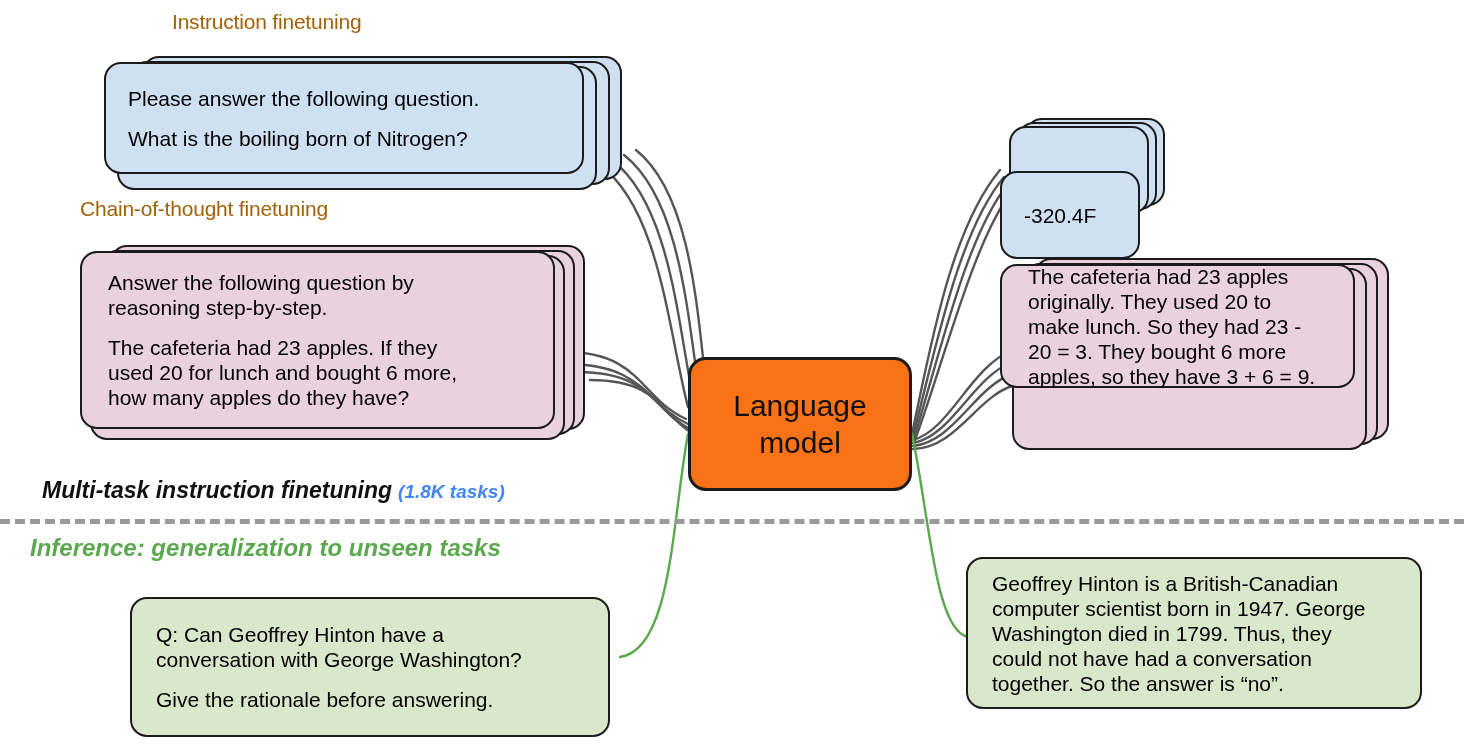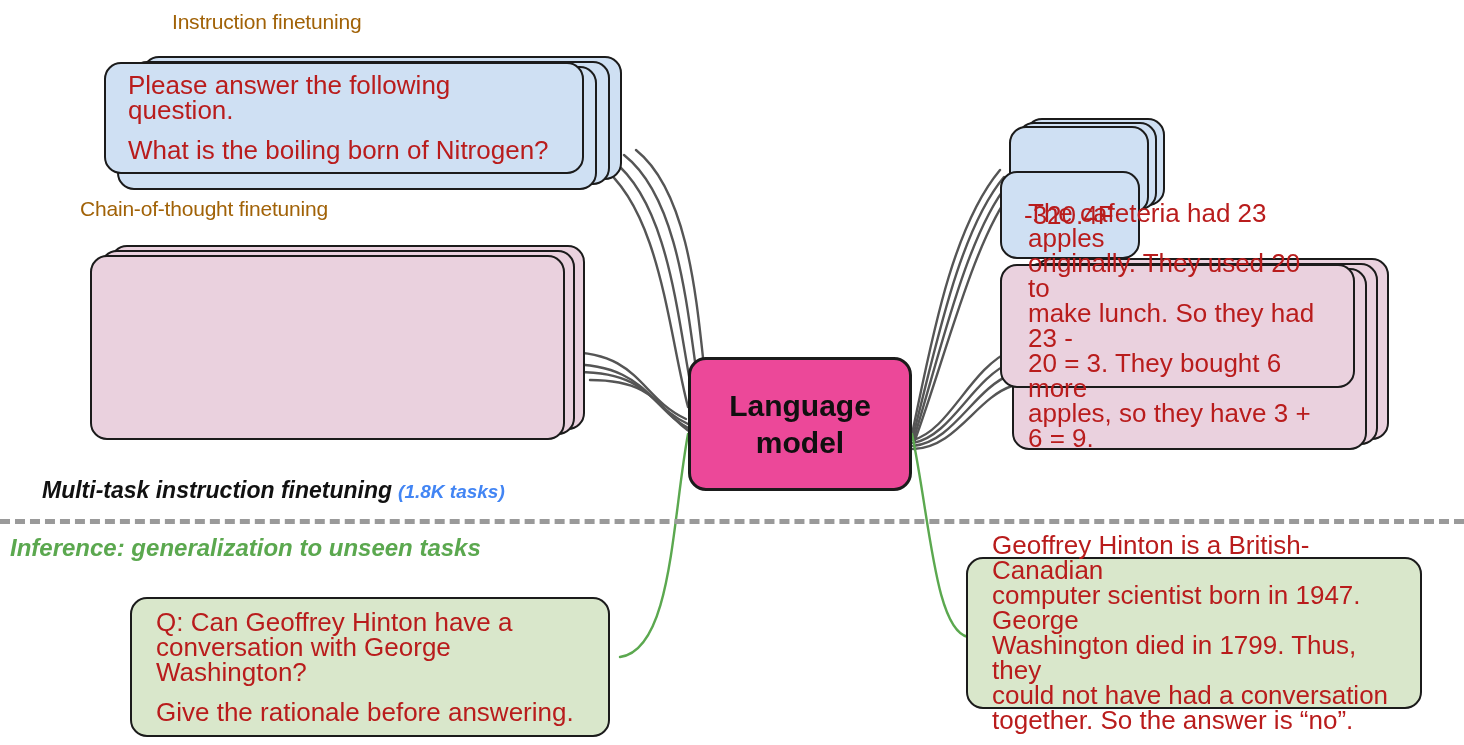--- a/index.html
+++ b/index.html
@@ -49,44 +49,43 @@
   .stack .sheet.back3 { z-index: 1; }
   .stack .sheet.back2 { z-index: 2; }
   .stack .sheet.back1 { z-index: 3; }
   .stack .sheet.front {
     z-index: 4;
     display: flex;
     flex-direction: column;
     justify-content: center;
   }
   .card-text {
-    font-size: 26px;
+    font-size: 21px;
     line-height: 25px;
-    color: #b91c1c;
+    color: #000000;
     white-space: pre-line;
   }
   .card-text + .card-text { margin-top: 15px; }
 
   .blue  { background: #cfe0f3; }
   .pink  { background: #ead1de; }
   .green { background: #d9e7cb; }
 
   
   #lm-box {
     position: absolute;
     box-sizing: border-box;
-    background: #ec4899;
+    background: #f97316;
     border: 3px solid #1b1b1b;
     border-radius: 18px;
     display: flex;
     align-items: center;
     justify-content: center;
     text-align: center;
     z-index: 6;
-    font-weight: bold;
   }
   #lm-label {
     font-size: 30px;
     line-height: 37px;
     color: #101010;
     white-space: pre-line;
   }
 
   
   #divider {
@@ -110,20 +109,21 @@
     color: #111111;
   }
   #caption-tasks {
     font-size: 19px;
     color: #4285f4;
     margin-left: 6px;
   }
   #caption-inference {
     font-size: 24px;
     color: #5ba84f;
+    margin-left: 20px;
   }
 </style>
 </head>
 <body>
 
 <div id="canvas">
 
   <svg id="wires" viewBox="0 0 1464 745" xmlns="http://www.w3.org/2000/svg">
     <g fill="none" stroke="#555555" stroke-width="2.4" stroke-linecap="round">
 
@@ -168,20 +168,27 @@
     <div class="sheet front blue" style="left:0px; top:6px; width:480px; height:112px; padding:12px 22px;">
       <div class="card-text">Please answer the following question.</div>
       <div class="card-text">What is the boiling born of Nitrogen?</div>
     </div>
   </div>
 
   <div class="stack" style="left:80px; top:245px; width:530px; height:205px;">
     <div class="sheet back3 pink" style="left:30px; top:0px; width:475px; height:185px;"></div>
     <div class="sheet back2 pink" style="left:20px; top:5px; width:475px; height:185px;"></div>
     <div class="sheet back1 pink" style="left:10px; top:10px; width:475px; height:185px;"></div>
+    <div class="sheet front pink" style="left:0px; top:6px; width:475px; height:178px; padding:14px 26px;">
+      <div class="card-text">Answer the following question by
+reasoning step-by-step.</div>
+      <div class="card-text">The cafeteria had 23 apples. If they
+used 20 for lunch and bought 6 more,
+how many apples do they have?</div>
+    </div>
   </div>
 
   <div id="lm-box" style="left:688px; top:357px; width:224px; height:134px;">
     <div id="lm-label">Language
 model</div>
   </div>
 
   <div class="stack" style="left:1000px; top:118px; width:200px; height:110px;">
     <div class="sheet back3 blue" style="left:25px; top:0px; width:140px; height:88px;"></div>
     <div class="sheet back2 blue" style="left:17px; top:4px; width:140px; height:88px;"></div>

